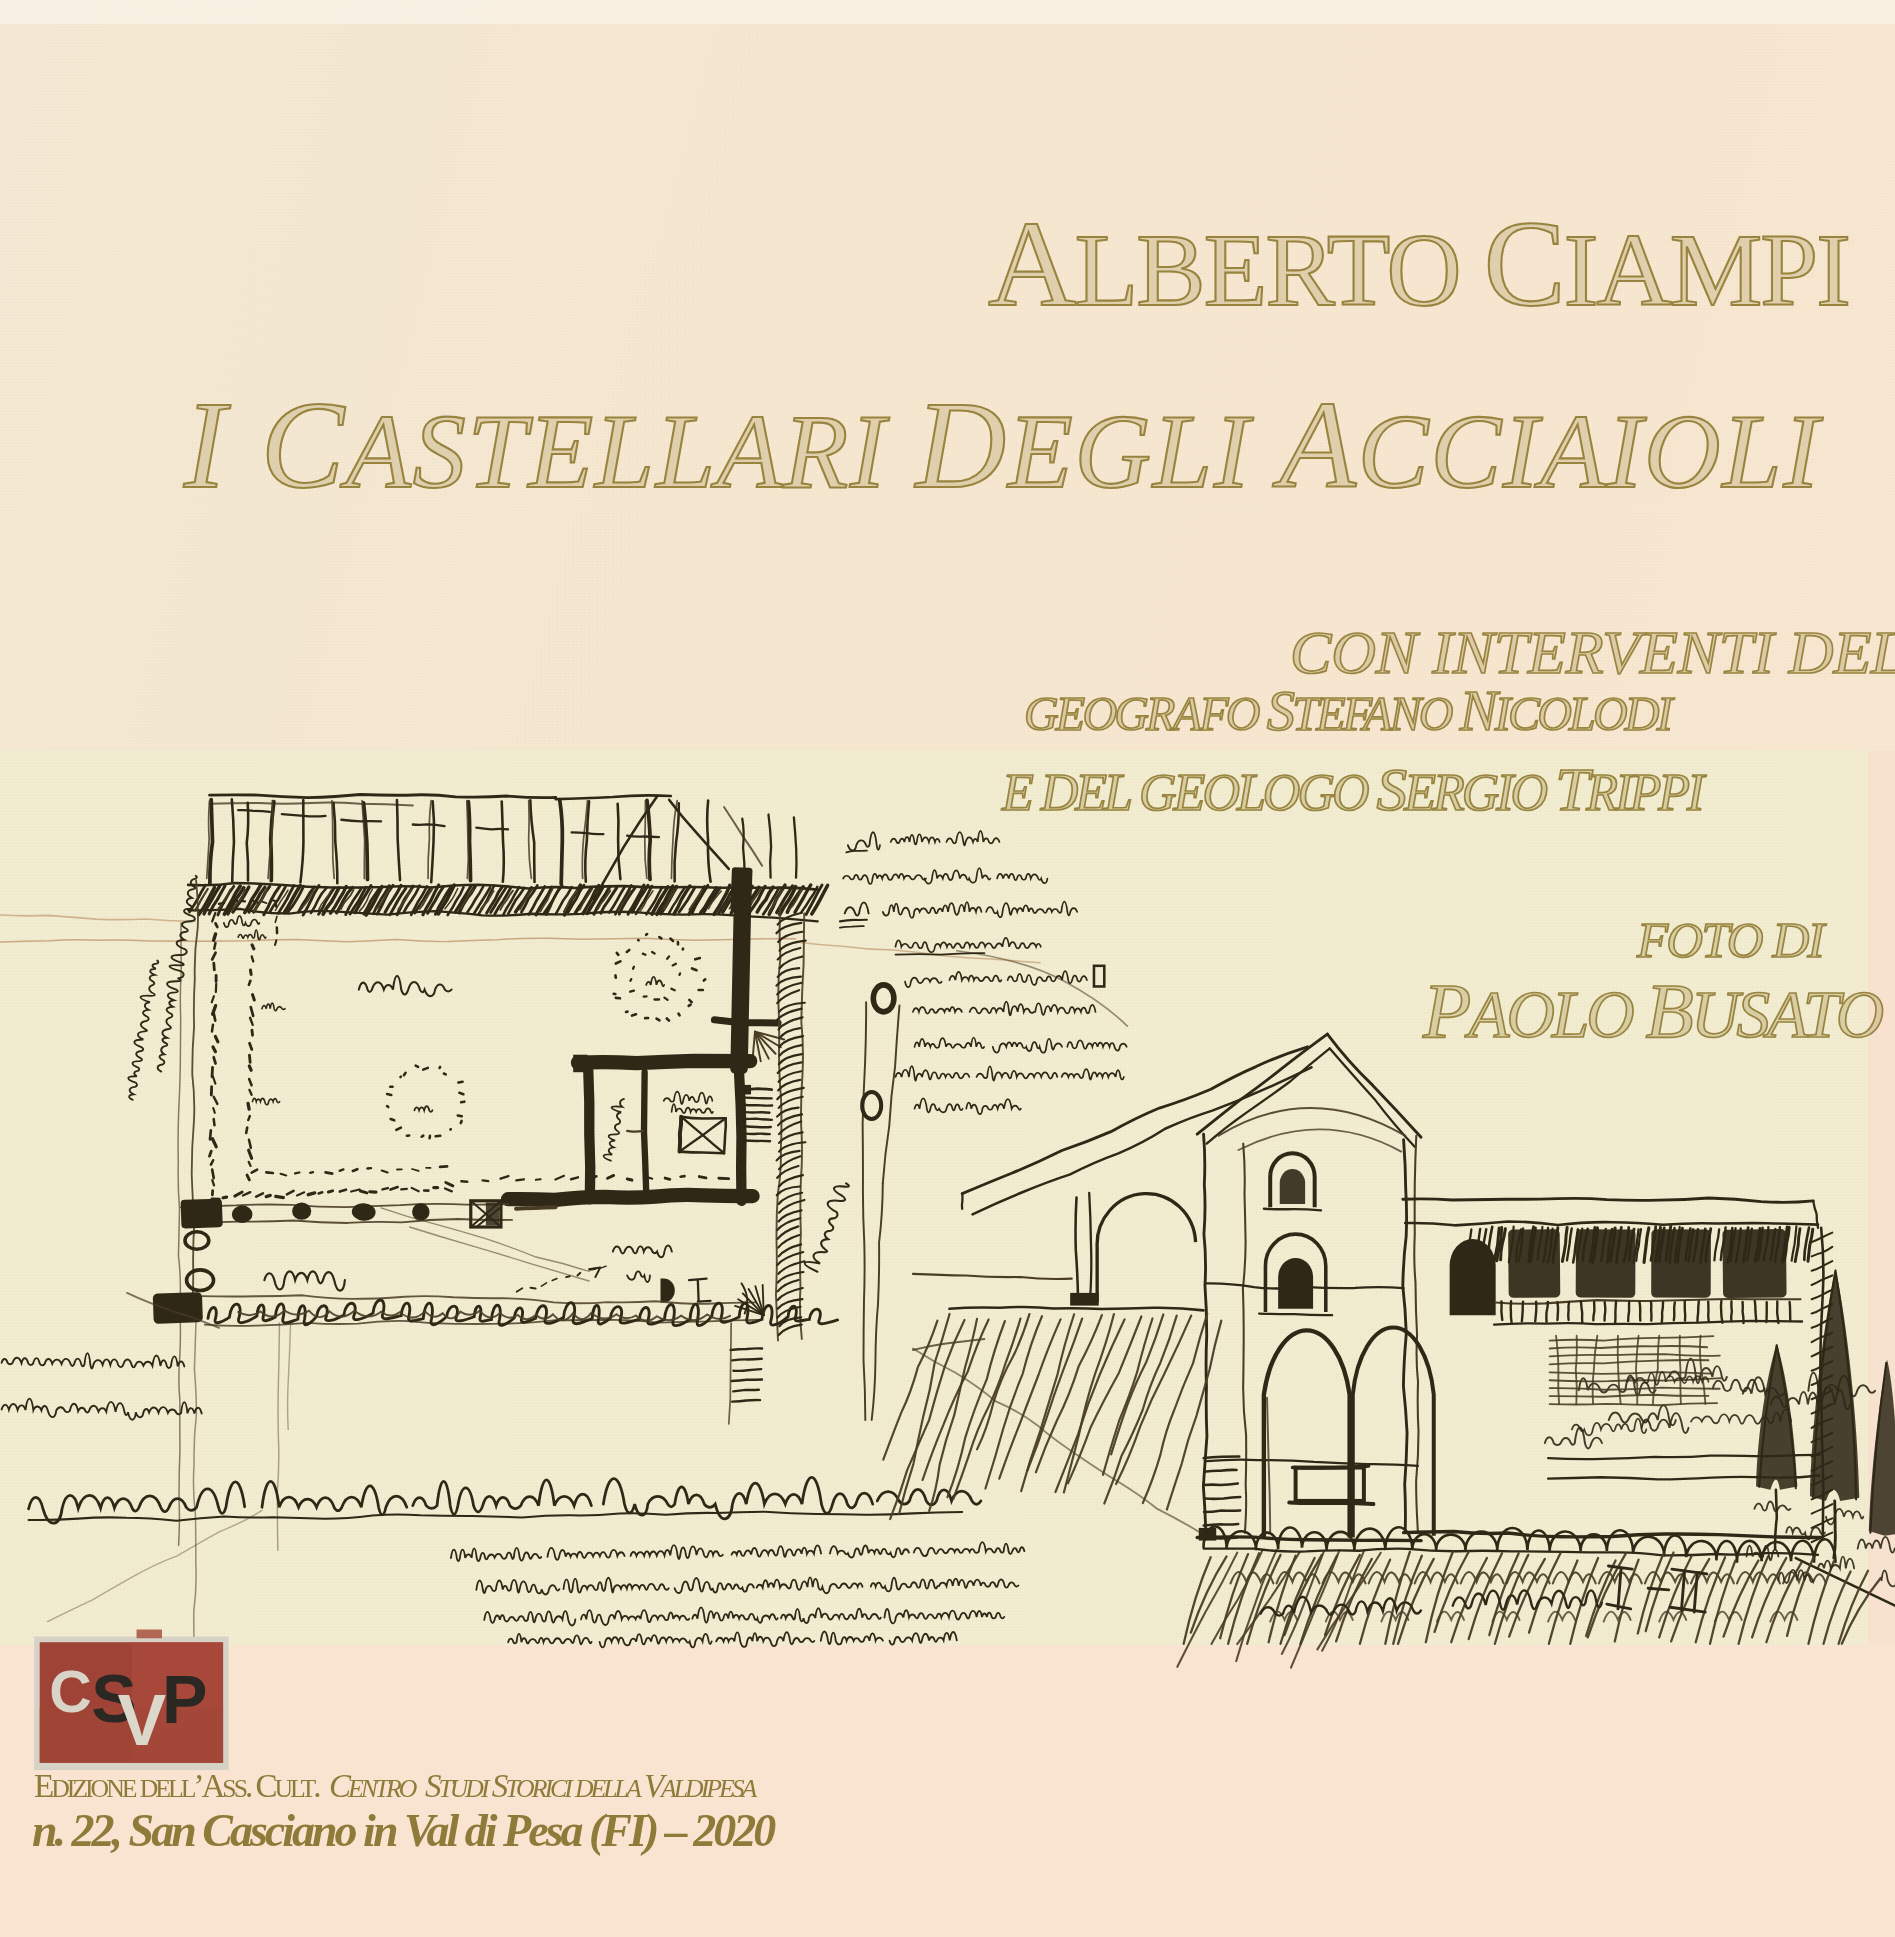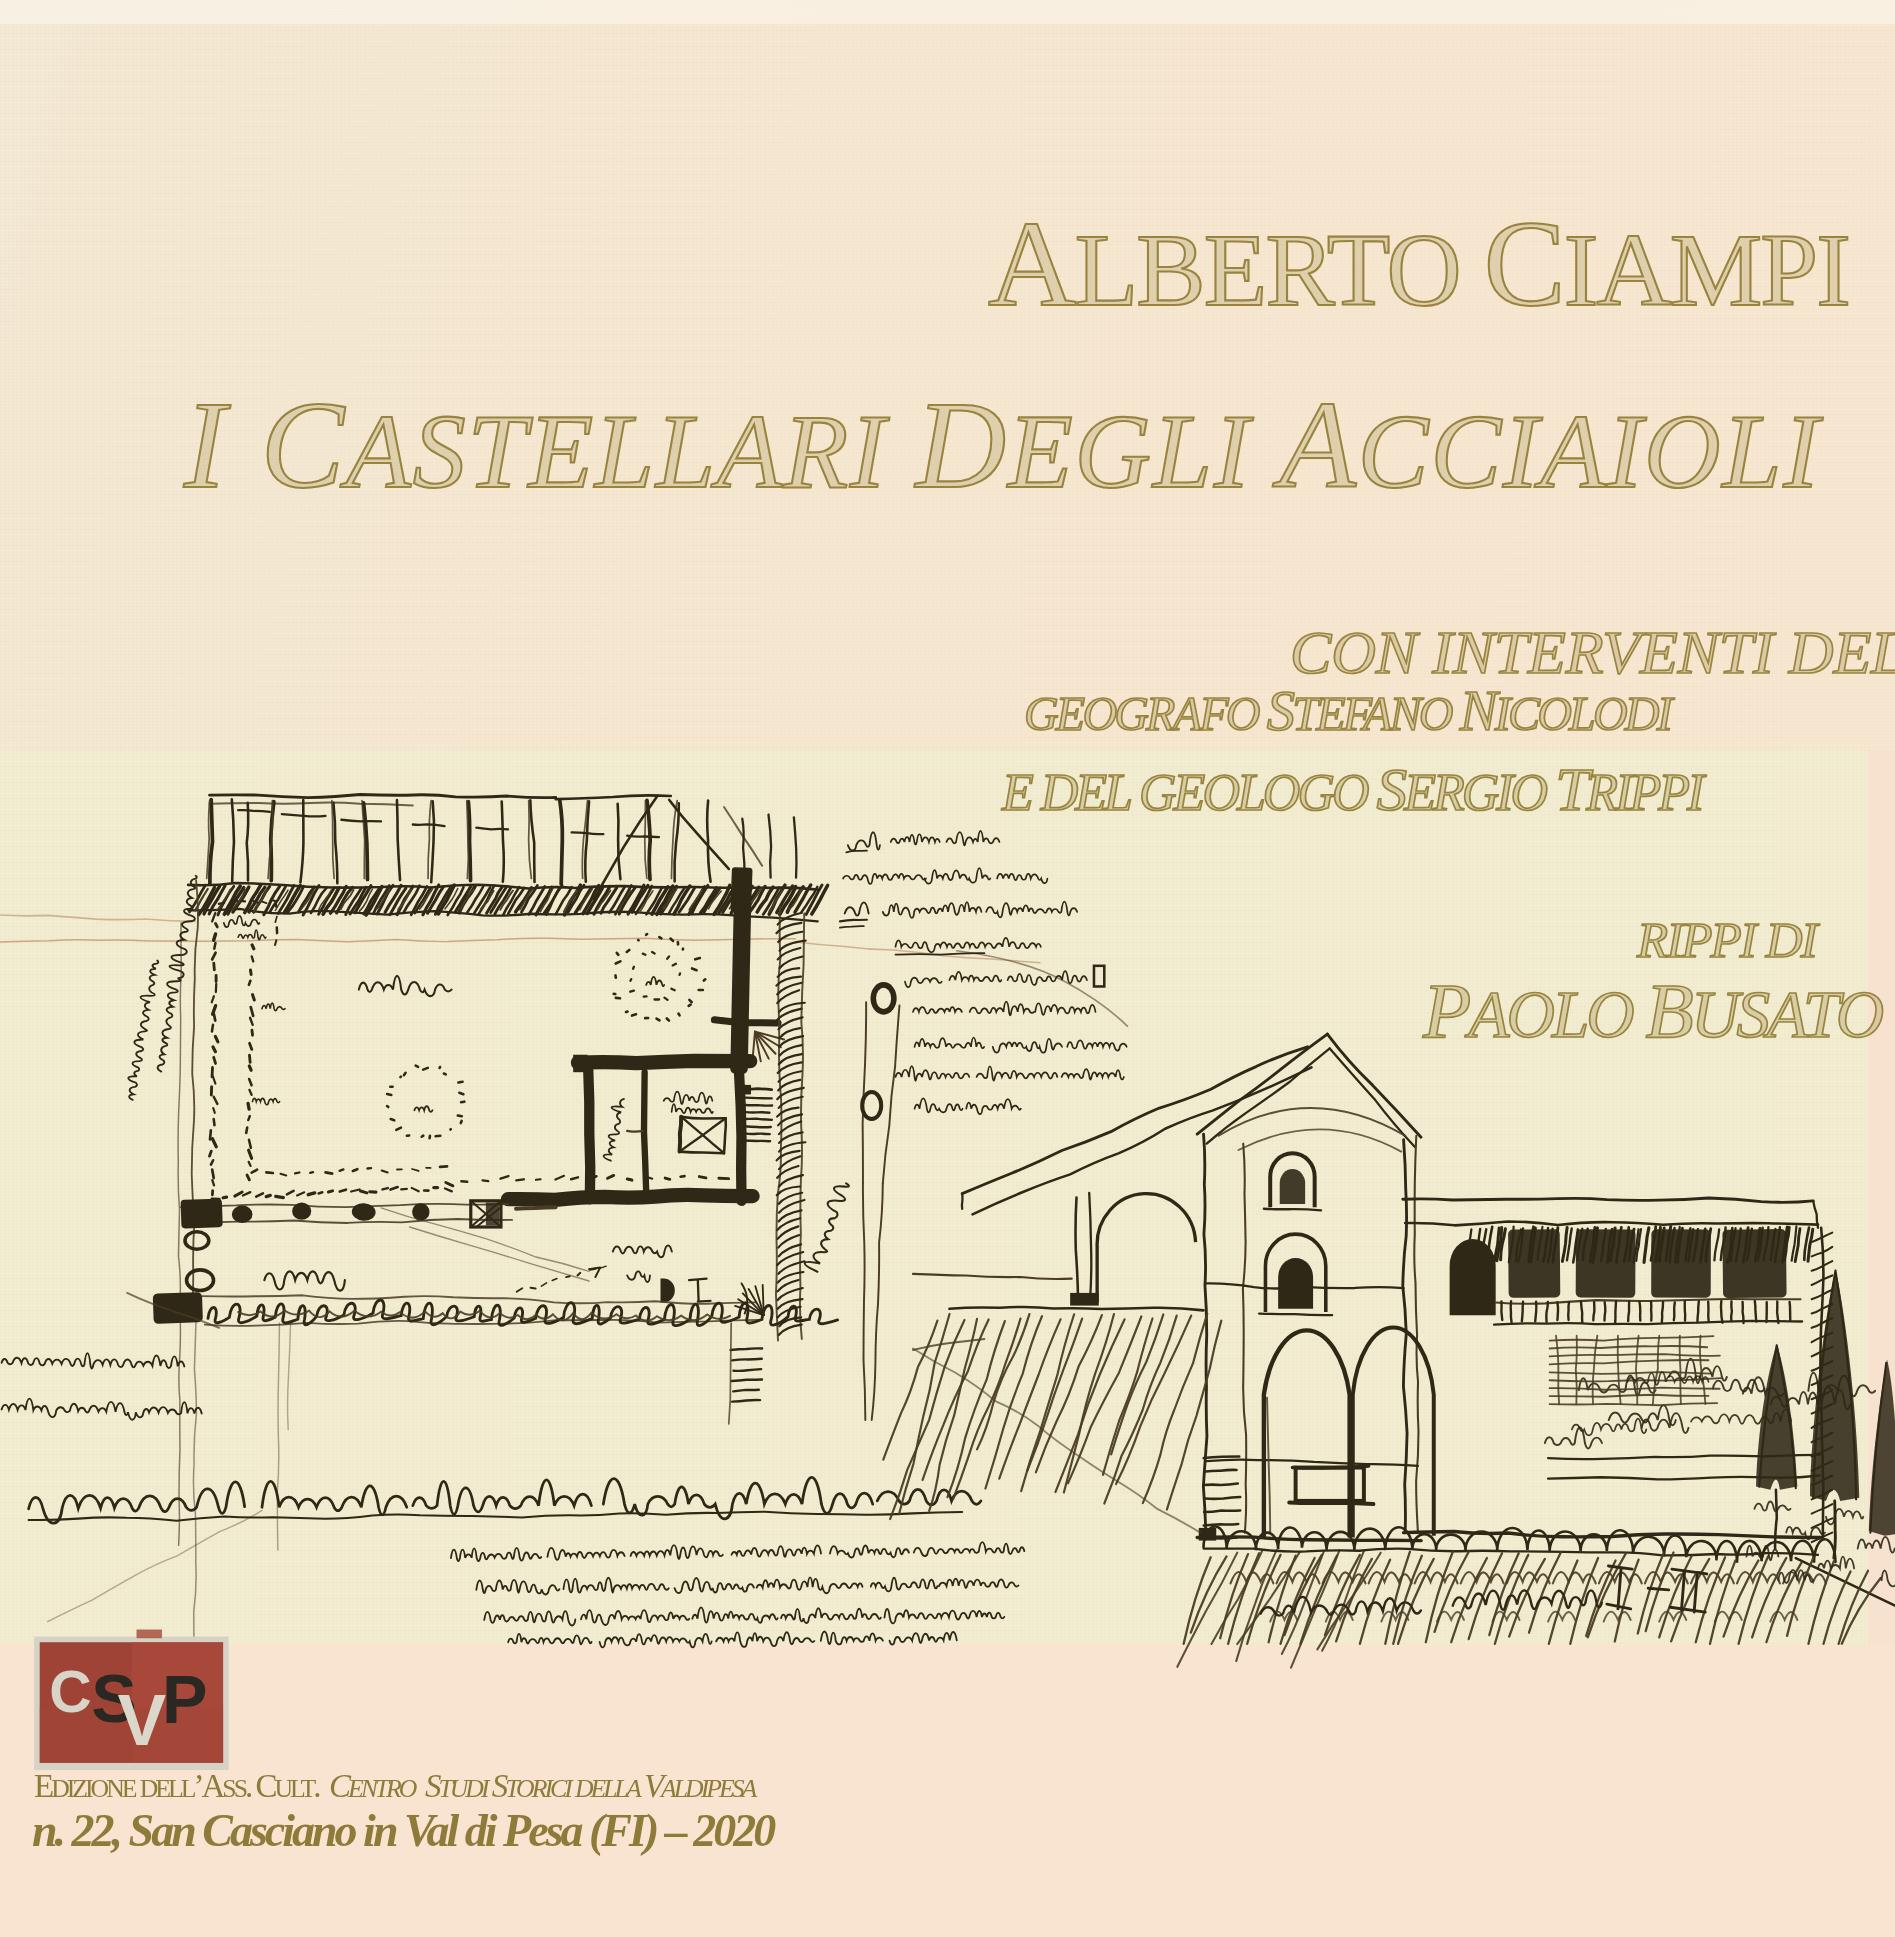--- a/index.html
+++ b/index.html
@@ -44,21 +44,21 @@
 <div class="t ol" id="l1"><span class="big">A</span>LBERTO <span class="big">C</span>IAMPI</div>
 
 <div class="t ol it" id="l2"><span class="big">I C</span>ASTELLARI <span class="big">D</span>EGLI <span class="big">A</span>CCIAIOLI</div>
 
 <div class="t ol2 it" id="l3">CON INTERVENTI DEL</div>
 
 <div class="t ol2 it" id="l4">GEOGRAFO <span class="big">S</span>TEFANO <span class="big">N</span>ICOLODI</div>
 
 <div class="t ol2 it" id="l5">E DEL GEOLOGO <span class="big">S</span>ERGIO <span class="big">T</span>RIPPI</div>
 
-<div class="t ol2 it" id="l6">RIPPI DI</div>
+<div class="t ol2 it" id="l6">FOTO DI</div>
 
 <div class="t ol2 it" id="l7"><span class="big">P</span>AOLO <span class="big">B</span>USATO</div>
 
 <svg width="1895" height="1938" viewBox="0 0 2387 2440">
 
 <path d="M0.0,1186.0 Q31.5,1184.7 61.9,1184.4 Q94.1,1182.3 125.9,1183.8 Q155.2,1183.1 188.0,1184.7 Q219.1,1184.6 248.7,1185.0 Q279.3,1185.1 311.3,1184.5 Q342.5,1182.9 374.0,1182.9 Q407.2,1185.0 438.1,1185.6 Q467.8,1184.5 499.5,1182.9 Q531.9,1185.7 564.1,1185.5 Q596.3,1183.5 626.6,1183.1 Q660.6,1180.7 690.8,1181.4 Q721.5,1182.8 752.9,1182.2 Q781.4,1181.6 812.7,1181.2 Q842.5,1183.2 876.0,1183.8 Q908.1,1183.5 938.1,1182.6 Q971.6,1181.5 1002.0,1182.0" fill="none" stroke="#b98d63" stroke-width="1.87" stroke-linecap="round" opacity="0.70"></path>
 <path d="M1002.0,1186.0 Q1031.4,1189.6 1064.4,1191.6 Q1095.5,1195.9 1125.5,1196.2 Q1158.1,1198.9 1188.2,1203.4 Q1217.8,1206.1 1248.3,1207.5 Q1277.2,1209.6 1310.0,1212.0" fill="none" stroke="#b98d63" stroke-width="1.87" stroke-linecap="round" opacity="0.60"></path>
 <path d="M1205,1197 Q1290,1208 1340,1235 T1420,1292" fill="none" stroke="#4a3d26" stroke-width="2.16" stroke-linecap="round" opacity="0.55"></path>
 <path d="M0.0,1152.0 Q29.6,1153.7 60.2,1152.5 Q89.0,1154.6 121.2,1157.1 Q152.3,1158.6 183.0,1157.0 Q215.8,1160.0 246.0,1160.0" fill="none" stroke="#b98d63" stroke-width="2.16" stroke-linecap="round" opacity="0.60"></path>
 

